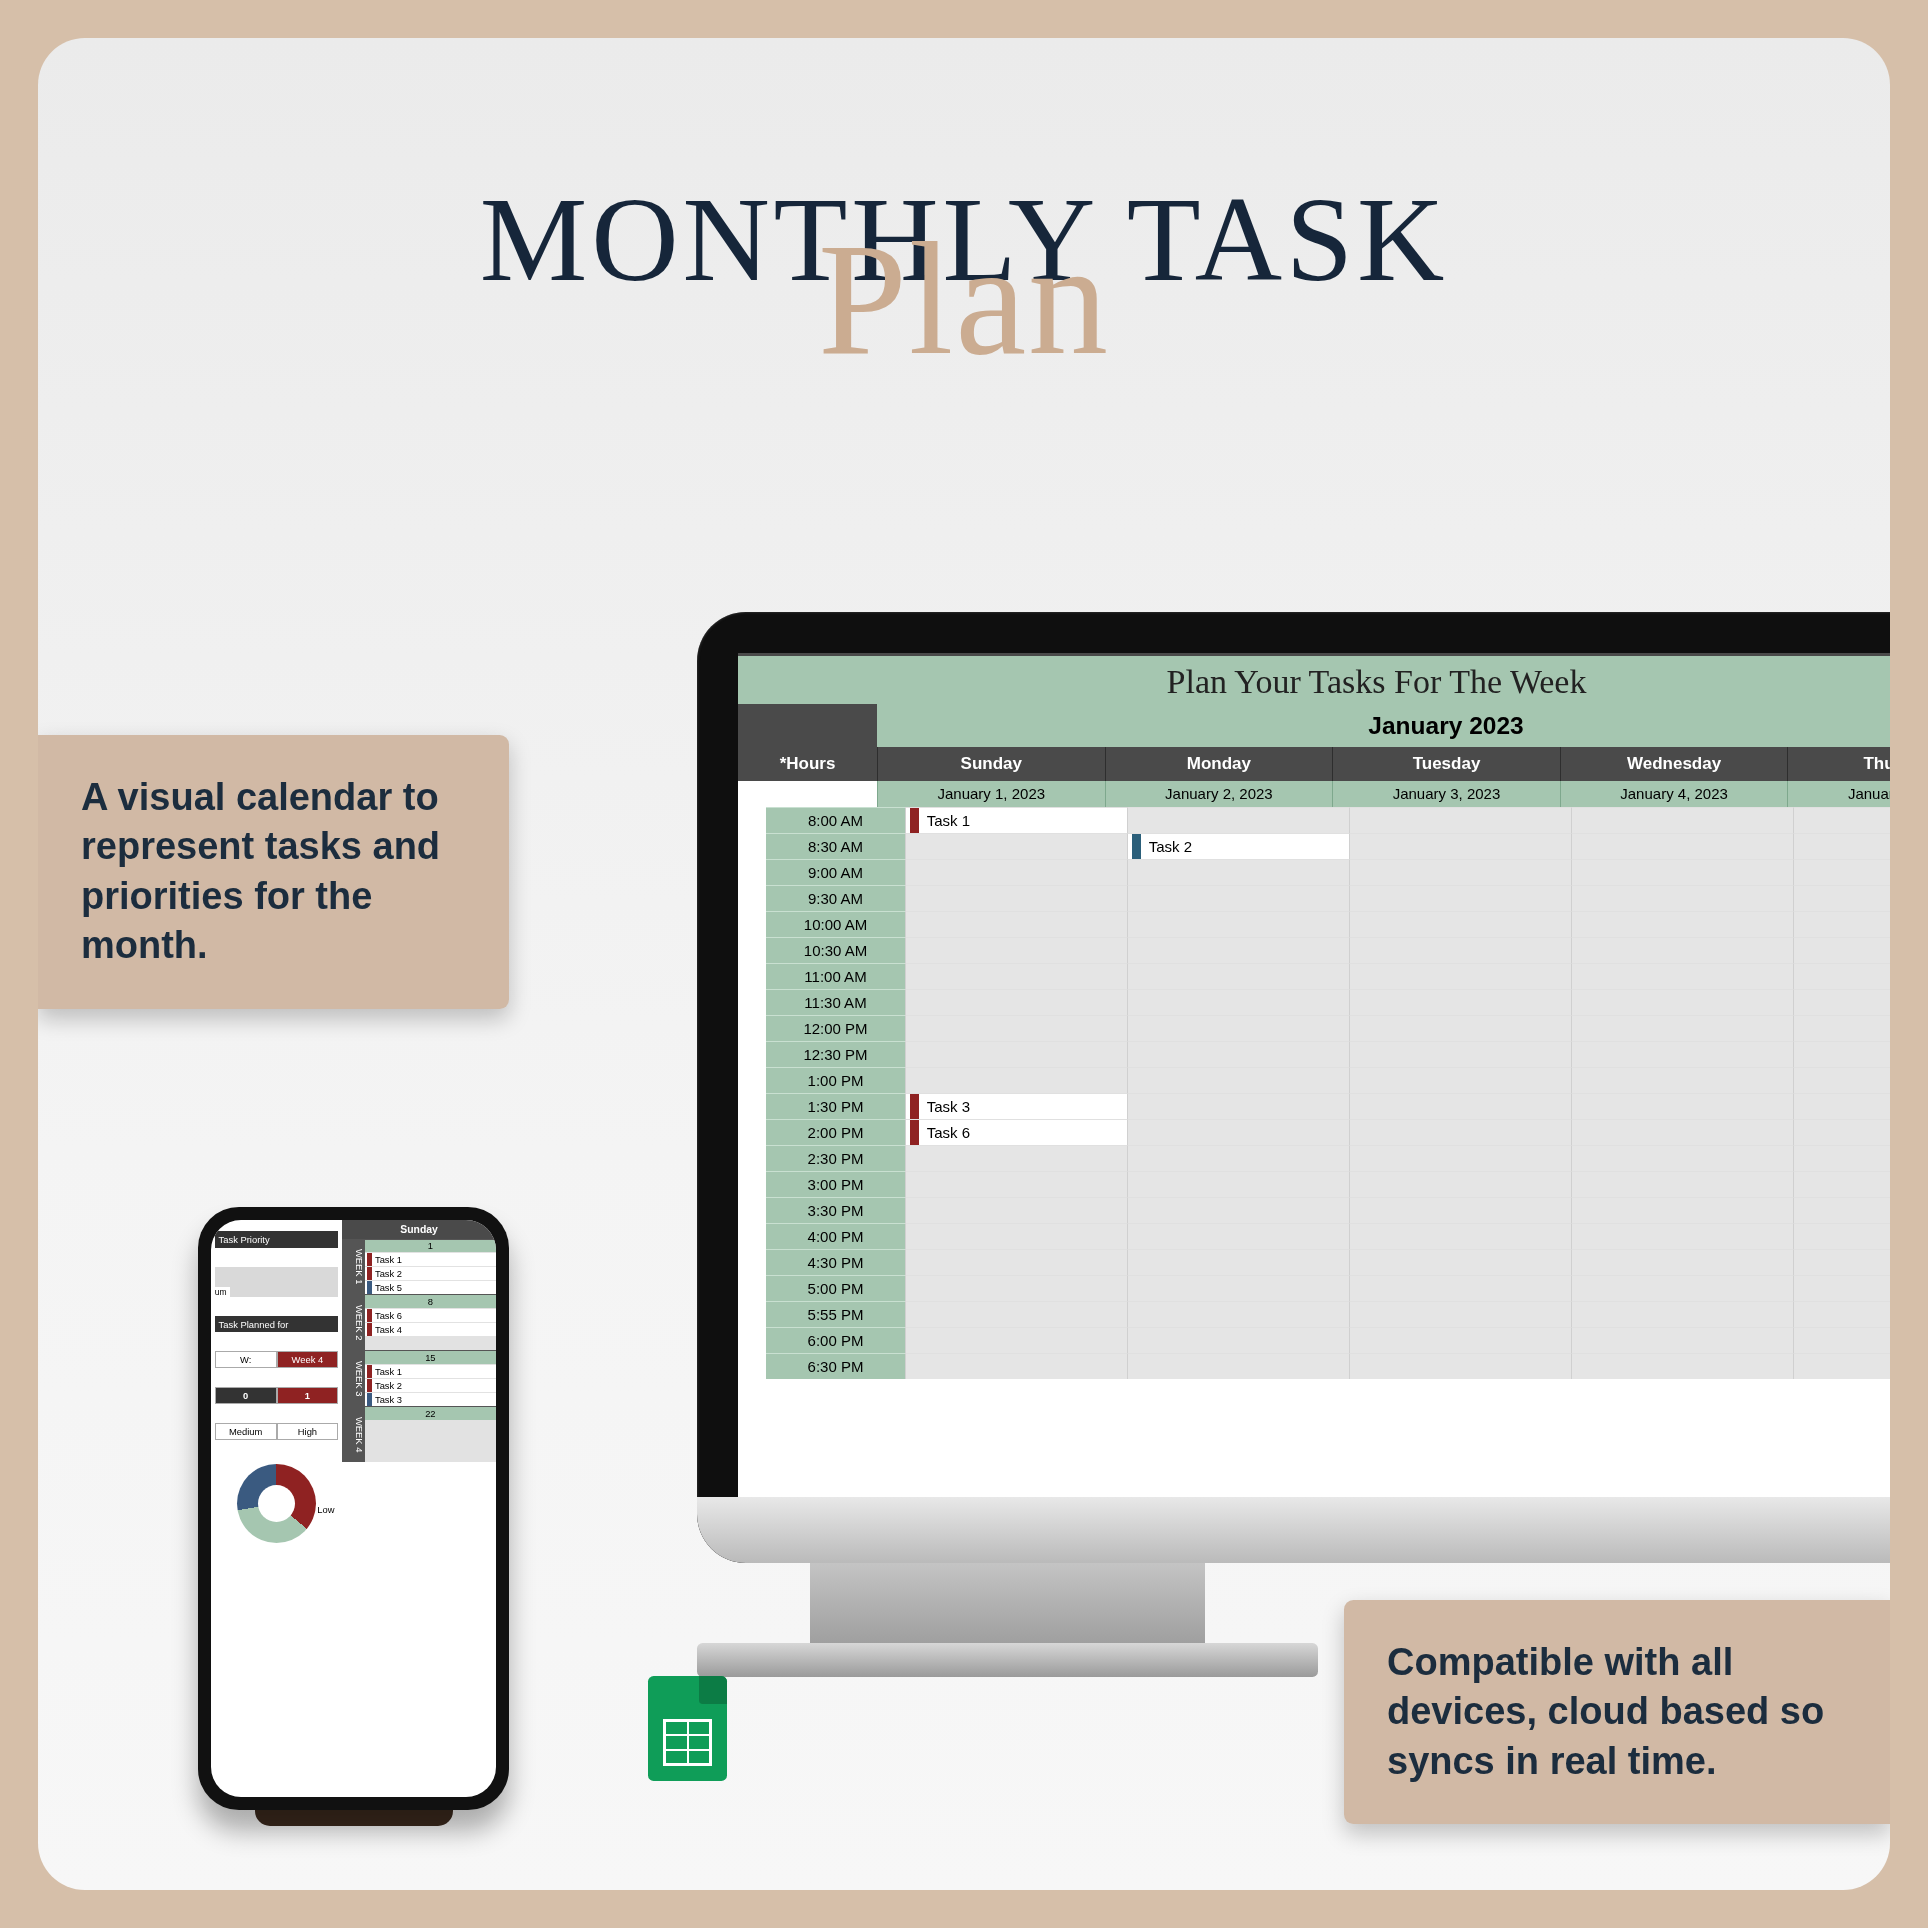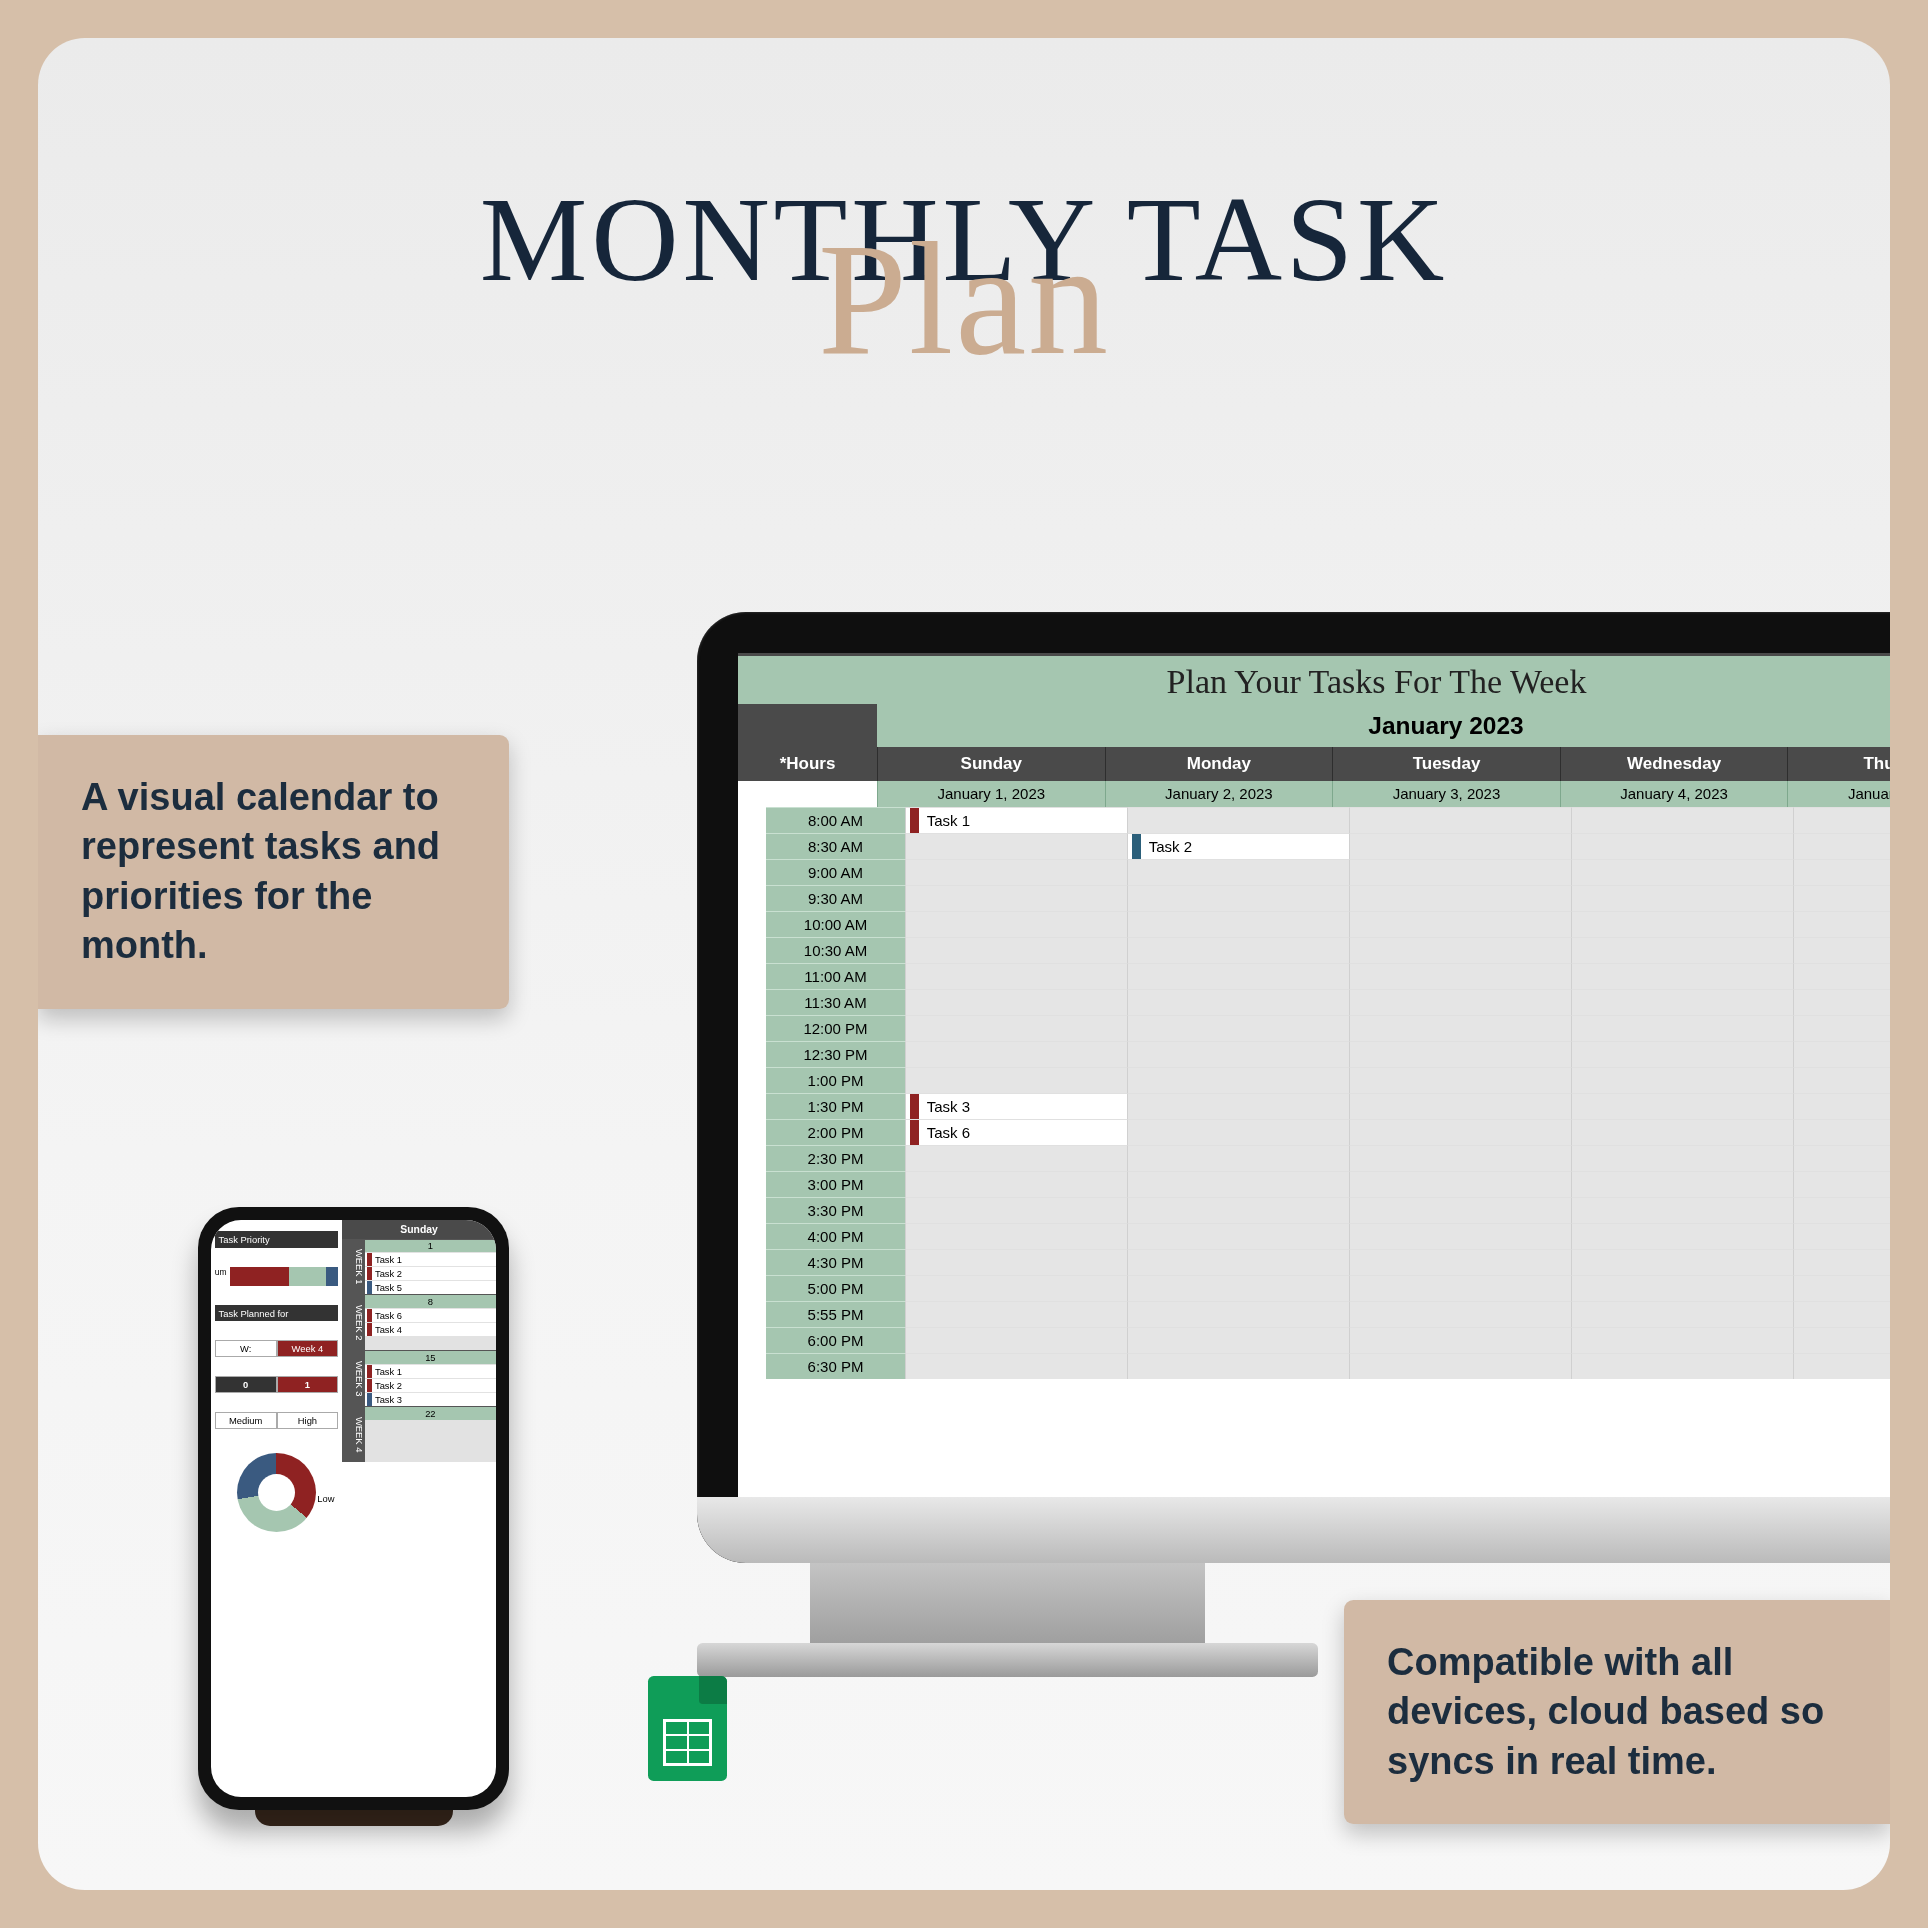--- a/index.html
+++ b/index.html
@@ -200,21 +200,21 @@
     height: 100%;
     border-radius: 30px;
     overflow: hidden;
     font-size: 10.4px;
     display: flex;
   }
   .ph-left { width: 46%; display:flex; flex-direction:column; gap:19px; padding:11.3px 3.8px 3.8px 3.8px; }
   .ph-right { flex:1; display:flex; flex-direction:column; }
   .ph-header { background:#4a4a4a; color:#fff; text-align:center; font-weight:600; padding:3.8px 0; }
   .ph-sec-title { background:#333; color:#fff; padding:2.8px 3.8px; font-size:9.4px; }
-  .ph-bar { height:19px; background:#d9d9d9; display:flex; }
+  .ph-bar { height:30px; background:#d9d9d9; display:flex;align-items:flex-end; }
   .ph-bar span { display:block; }
   .ph-cell { flex:1; border:0.9px solid #aaa; text-align:center; font-size:9.4px; padding:1.9px 0; }
   .ph-row { display:flex; }
   .ph-week { display:flex; border-top:1.9px solid #555; }
   .ph-wlabel { width:22.6px; background:#555; color:#fff; writing-mode:vertical-rl; text-align:center; font-size:9.4px; padding:3.8px 0; }
   .ph-wbody { flex:1; }
   .ph-wdate { background:#a5c6b0; text-align:center; font-size:9.4px; padding:0.9px 0; }
   .ph-wtask { display:flex; align-items:center; height:14px; border-top:0.9px solid #e2e2e2; background:#e2e2e2; font-size:9.4px; padding-left:1.9px; }
   .ph-wtask .chip { width:5.6px; height:100%; margin-right:2.8px; }
   .donut {

